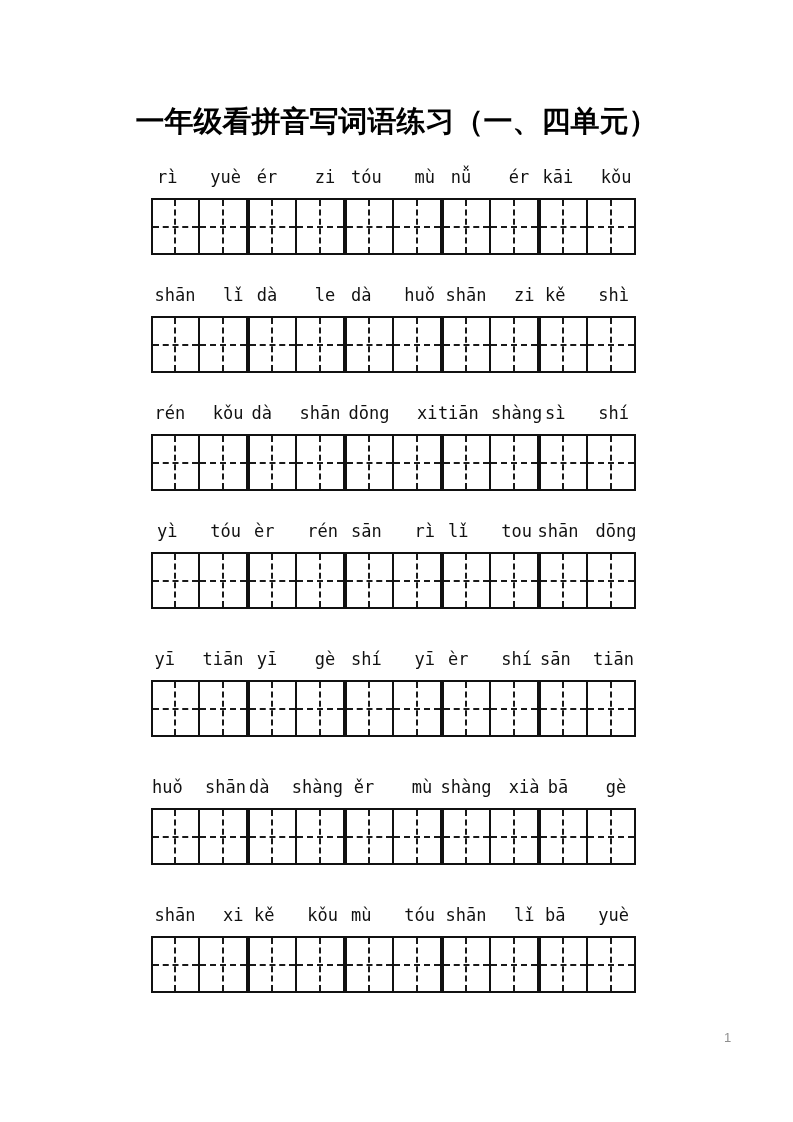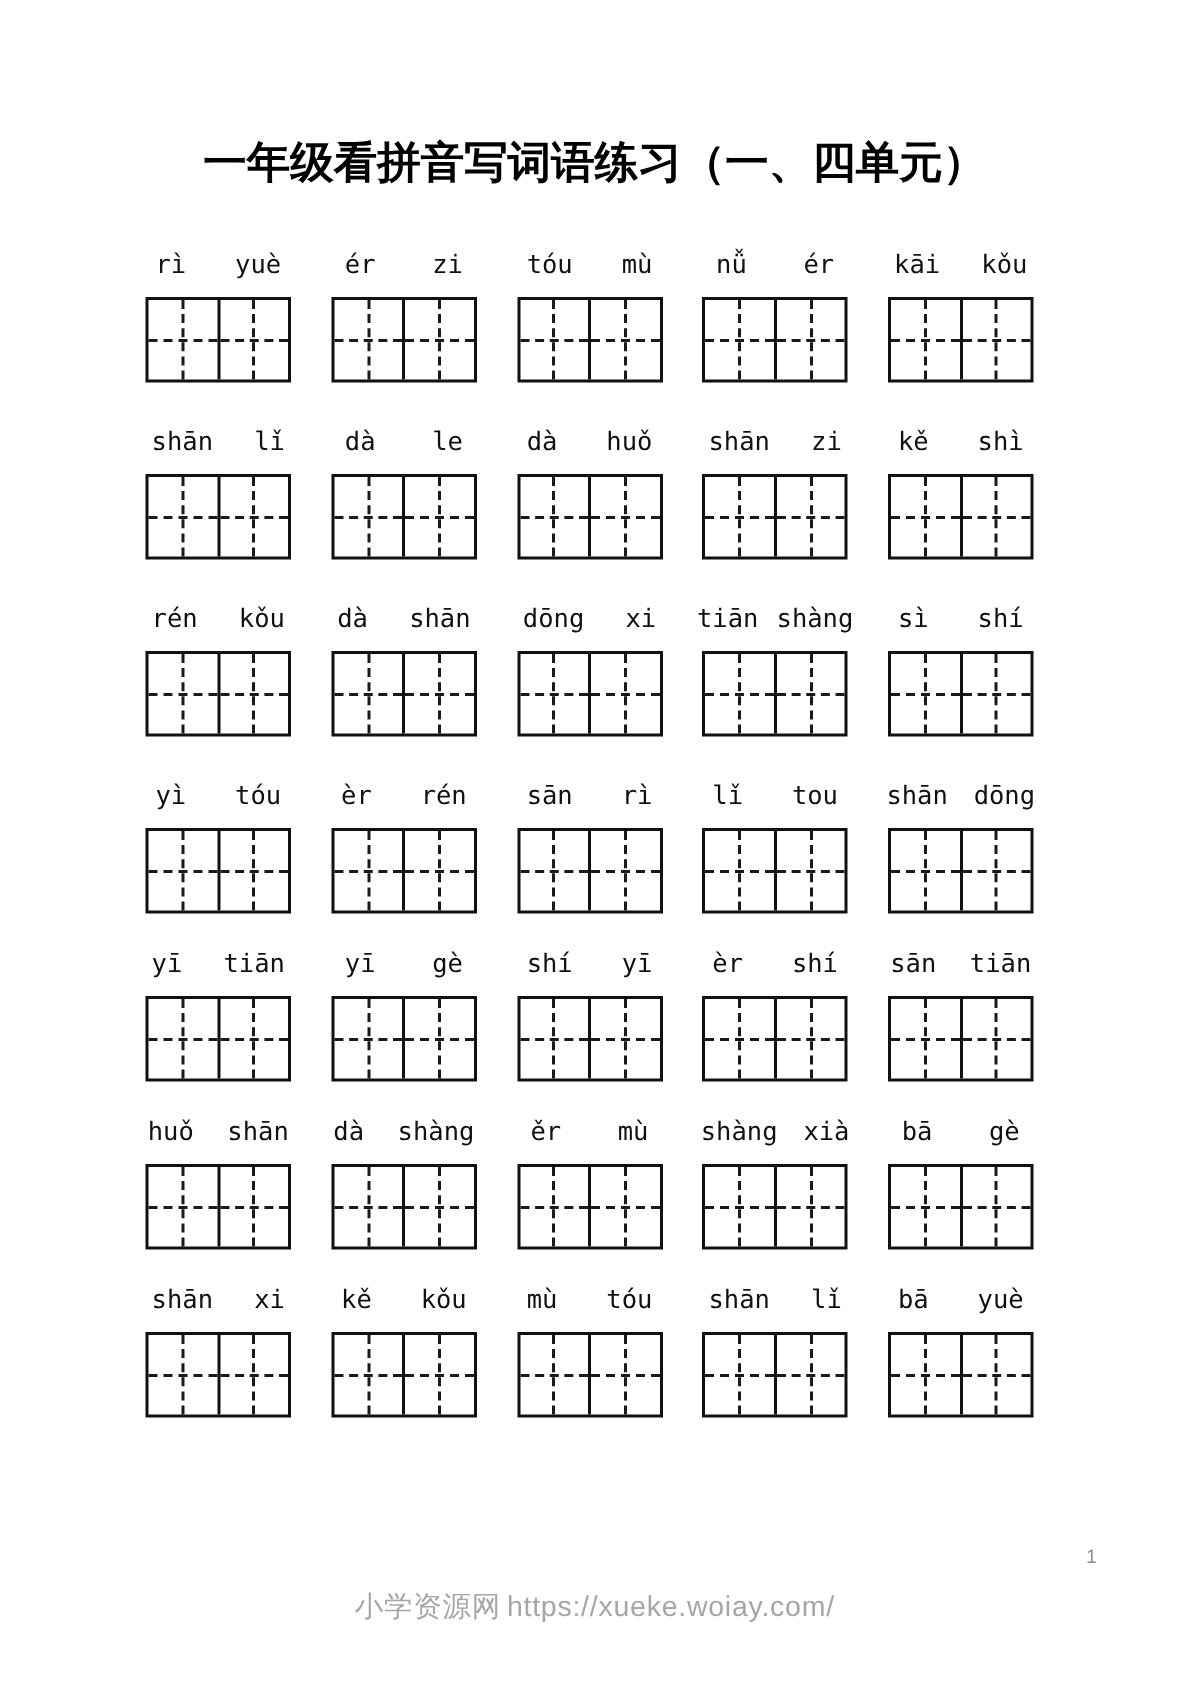--- a/index.html
+++ b/index.html
@@ -7,40 +7,40 @@
     position:relative;
     width:793px; height:1122px;
     background:#ffffff;
     overflow:hidden;
     font-family:"DejaVu Sans Mono","Liberation Mono",monospace;
     color:#000;
   }
   .title {
     position:absolute;
     top:86px; left:0; right:0;
-    margin:4px;
+    margin:16px;
     text-align:center;
     font-family:"Liberation Serif","DejaVu Serif",serif;
     font-weight:bold;
     font-size:29px;
     line-height:1.35;
     color:#000;
     white-space:nowrap;
   }
   .content {
     position:absolute;
     top:160px; left:97px;
     width:592px;
   }
   .row {
     display:flex;
-    justify-content:space-between;
+    justify-content:center;
     margin-bottom:23px;
   }
-  .row:nth-child(n+4) { margin-bottom:17px; }
+  .row:nth-child(n+4) { margin-bottom:33px; }
   .word { width:97px; }
   .pinyin {
     display:flex;
     justify-content:space-around;
     align-items:flex-end;
     width:120%;
     margin-left:-10%;
     height:26px;
     margin-bottom:12px;
     font-size:17px;
@@ -460,14 +460,13 @@
     <div class="box">
       <div class="half"></div>
       <div class="half"></div>
     </div>
   </div>
       </div>
     </main>
 
   <div class="pagenum">1</div>
 
-  <footer class="footer"><span>小学资源网</span><span>https://xueke.woiay.com/</span></footer>
 </div>
 
 </body></html>

